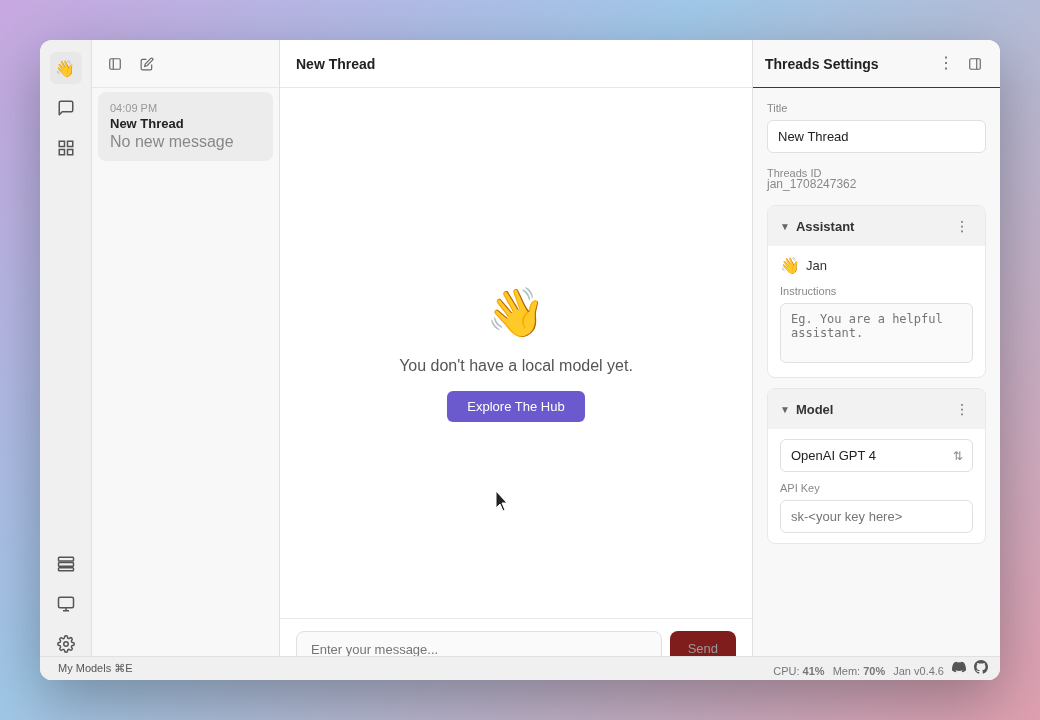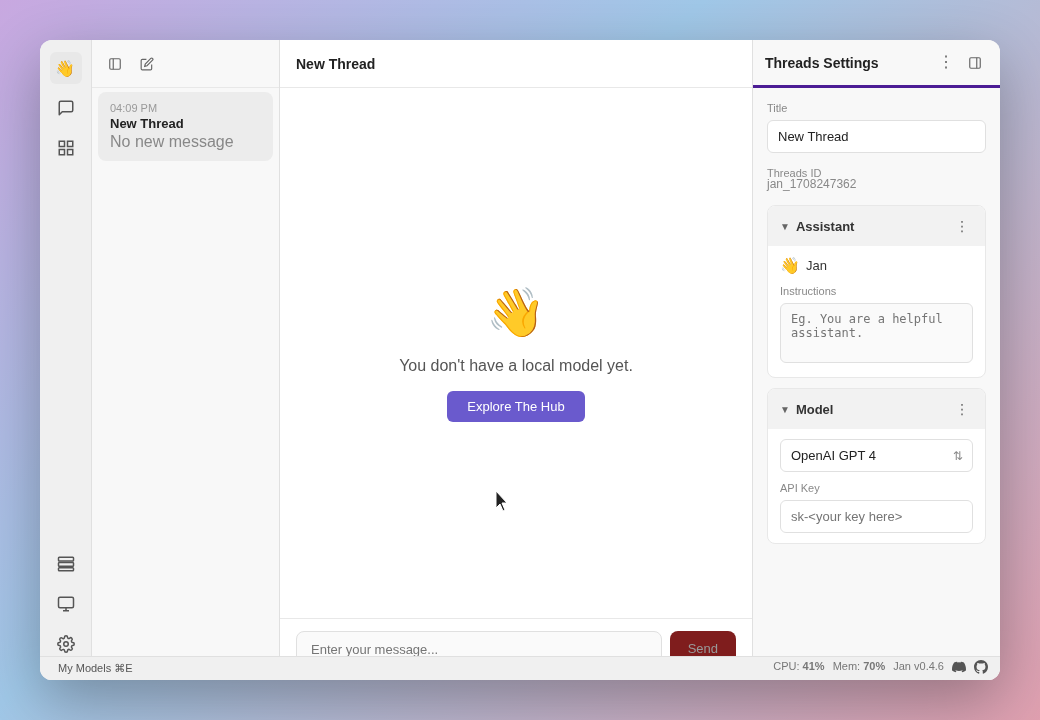--- a/index.html
+++ b/index.html
@@ -202,21 +202,21 @@
       border-left: 1px solid #e0e0e0;
       display: flex;
       flex-direction: column;
     }
     .settings-header {
       height: 48px;
       display: flex;
       align-items: center;
       justify-content: space-between;
       padding: 0 12px;
-      border-bottom: 3px solid #4c1d95;
+      border-bottom: 1px solid #4c1d95;
     }
     .settings-title {
       font-size: 14px;
       font-weight: 600;
       color: #222;
     }
     .settings-header-icons {
       display: flex;
       gap: 4px;
     }
@@ -319,21 +319,21 @@
       position: absolute;
       right: 10px;
       top: 50%;
       transform: translateY(-50%);
       color: #888;
       font-size: 12px;
       pointer-events: none;
     }
     .status-bar-right {
       display: flex;
-      align-items: flex-start;
+      align-items: flex-end;
       gap: 8px;
     }
     .status-models-btn {
       background: transparent;
       border: none;
       font-size: 11px;
       color: #555;
       cursor: pointer;
       padding: 2px 6px;
       border-radius: 4px;

